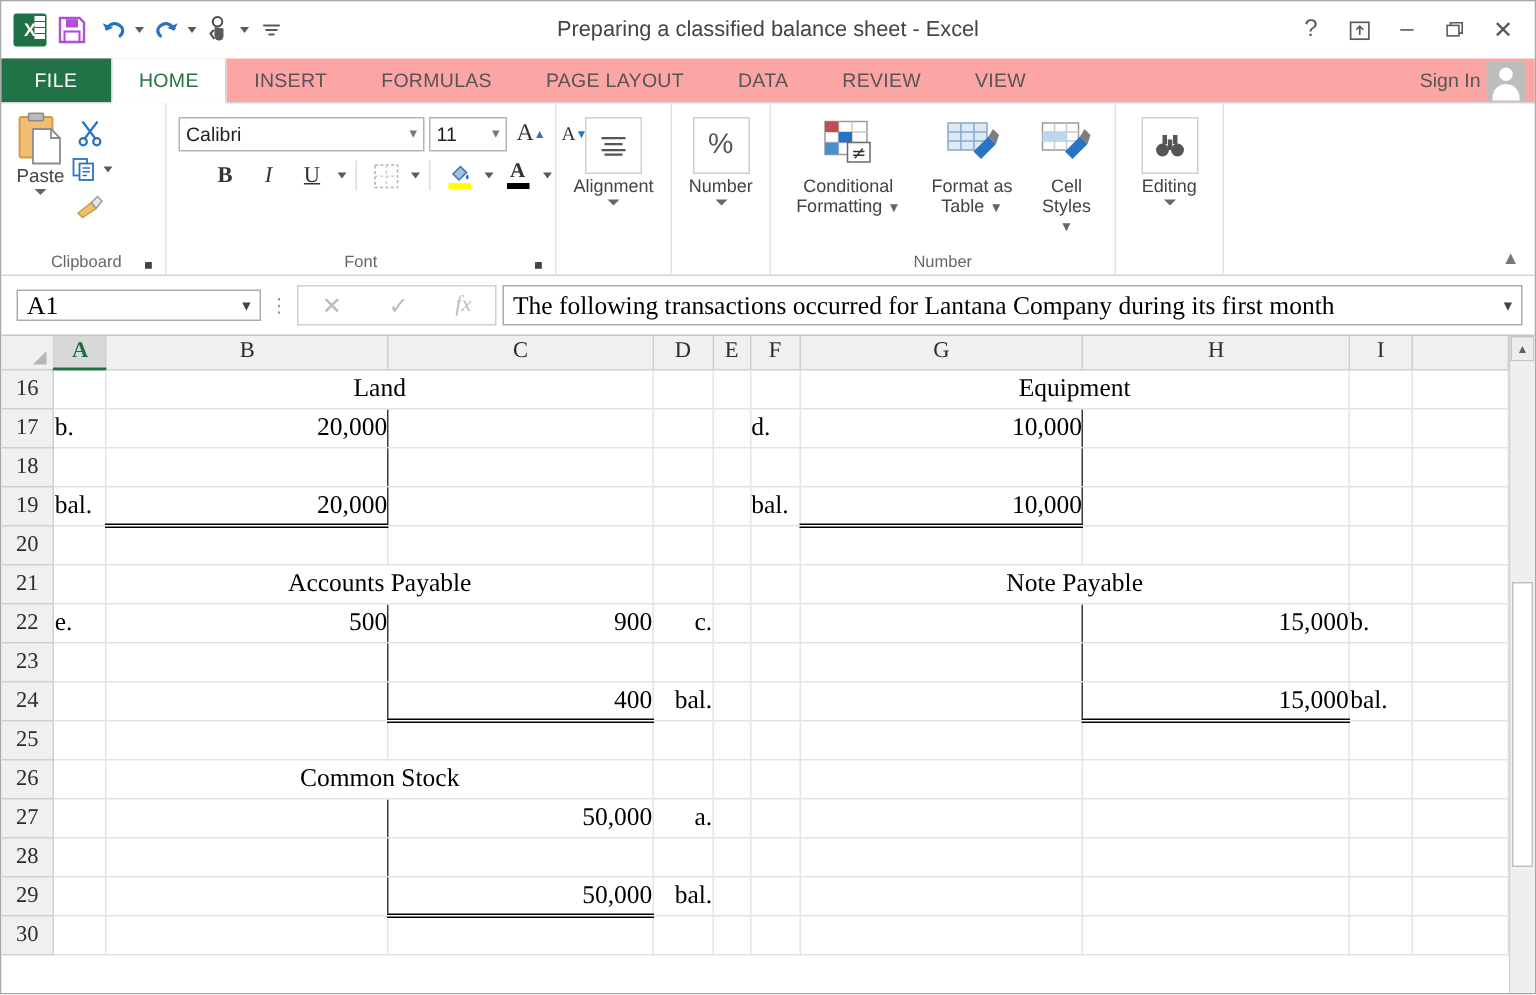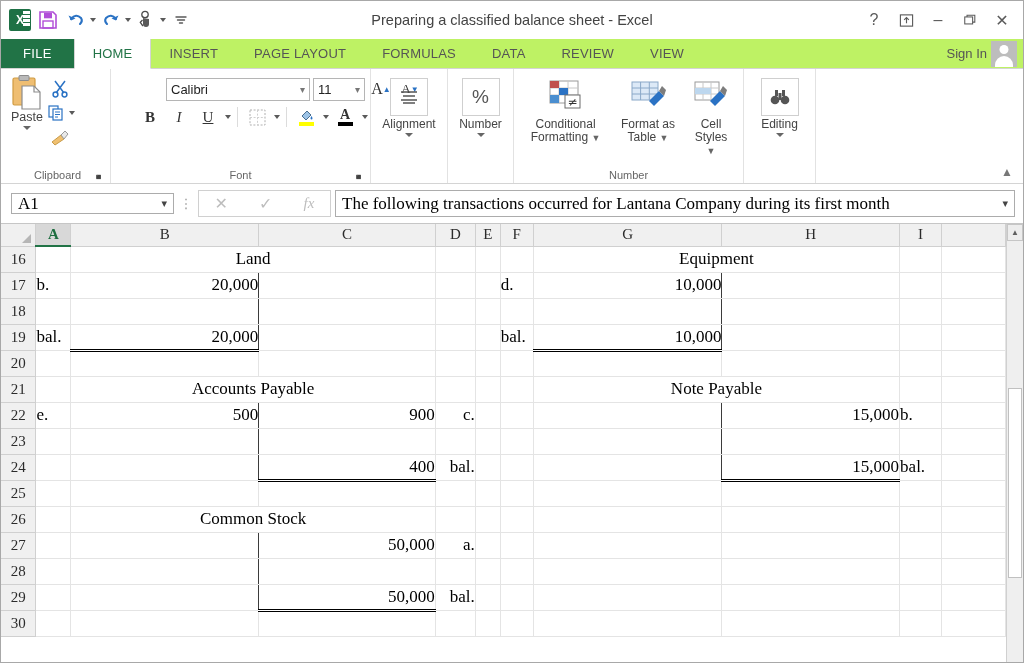--- a/index.html
+++ b/index.html
@@ -64,21 +64,21 @@
     width: 30px; height: 28px; display: flex;
     align-items: center; justify-content: center;
     color: #5a5a5a; font-size: 16px;
   }
 
   
   .tabs {
     height: 30px; min-height: 30px;
     display: flex; align-items: stretch;
     border-bottom: 1px solid #d4d4d4;
-    background: #bef264; position: relative;
+    background: #fca5a5; position: relative;
   }
   .tab-file {
     background: #217346; color: #fff; font-size: 13px;
     padding: 0 22px; display: flex; align-items: center;
     letter-spacing: .3px;
   }
   .tab {
     padding: 0 18px; display: flex; align-items: center;
     font-size: 13px; color: #555; letter-spacing: .2px;
   }
@@ -151,22 +151,22 @@
 
   
   .clip-col-left { display:flex; flex-direction:column; align-items:center; }
   .clip-col-right { display:flex; flex-direction:column; gap:1px; padding-top:2px; }
   .clipboard-img { width:34px; height:36px; position:relative; }
 
   
   .font-rows { display:flex; flex-direction:column; gap:4px; padding-top:3px; }
   .font-row { display:flex; align-items:center; gap:3px; }
   .fname {
-    width: 144px; height: 23px; border: 1px solid #b5b5b5; background:#fff;
-    display:flex; align-items:center; padding: 0 4px; font-size: 13px; color:#222;margin-left:47px;
+    width: 164px; height: 23px; border: 1px solid #b5b5b5; background:#fff;
+    display:flex; align-items:center; padding: 0 4px; font-size: 13px; color:#222;
   }
   .fname .cv { margin-left:auto; color:#777; font-size:10px; }
   .fsize {
     width: 52px; height: 23px; border: 1px solid #b5b5b5; background:#fff;
     display:flex; align-items:center; padding: 0 4px; font-size: 13px; color:#222;
   }
   .fsize .cv { margin-left:auto; color:#777; font-size:10px; }
   .fbtn {
     width: 26px; height: 24px; display:flex; align-items:center;
     justify-content:center; font-size: 15px; color:#333;
@@ -335,22 +335,22 @@
         </svg>
       </div>
       <div class="win-btn">✕</div>
     </div>
   </div>
 
   <div class="tabs">
     <div class="tab-file">FILE</div>
     <div class="tab active">HOME</div>
     <div class="tab">INSERT</div>
+    <div class="tab">FORMULAS</div>
     <div class="tab">PAGE LAYOUT</div>
-    <div class="tab">FORMULAS</div>
     <div class="tab">DATA</div>
     <div class="tab">REVIEW</div>
     <div class="tab">VIEW</div>
     <div class="signin">
       <span>Sign In</span>
       <span class="avatar"></span>
     </div>
   </div>
 
   <div class="ribbon">

